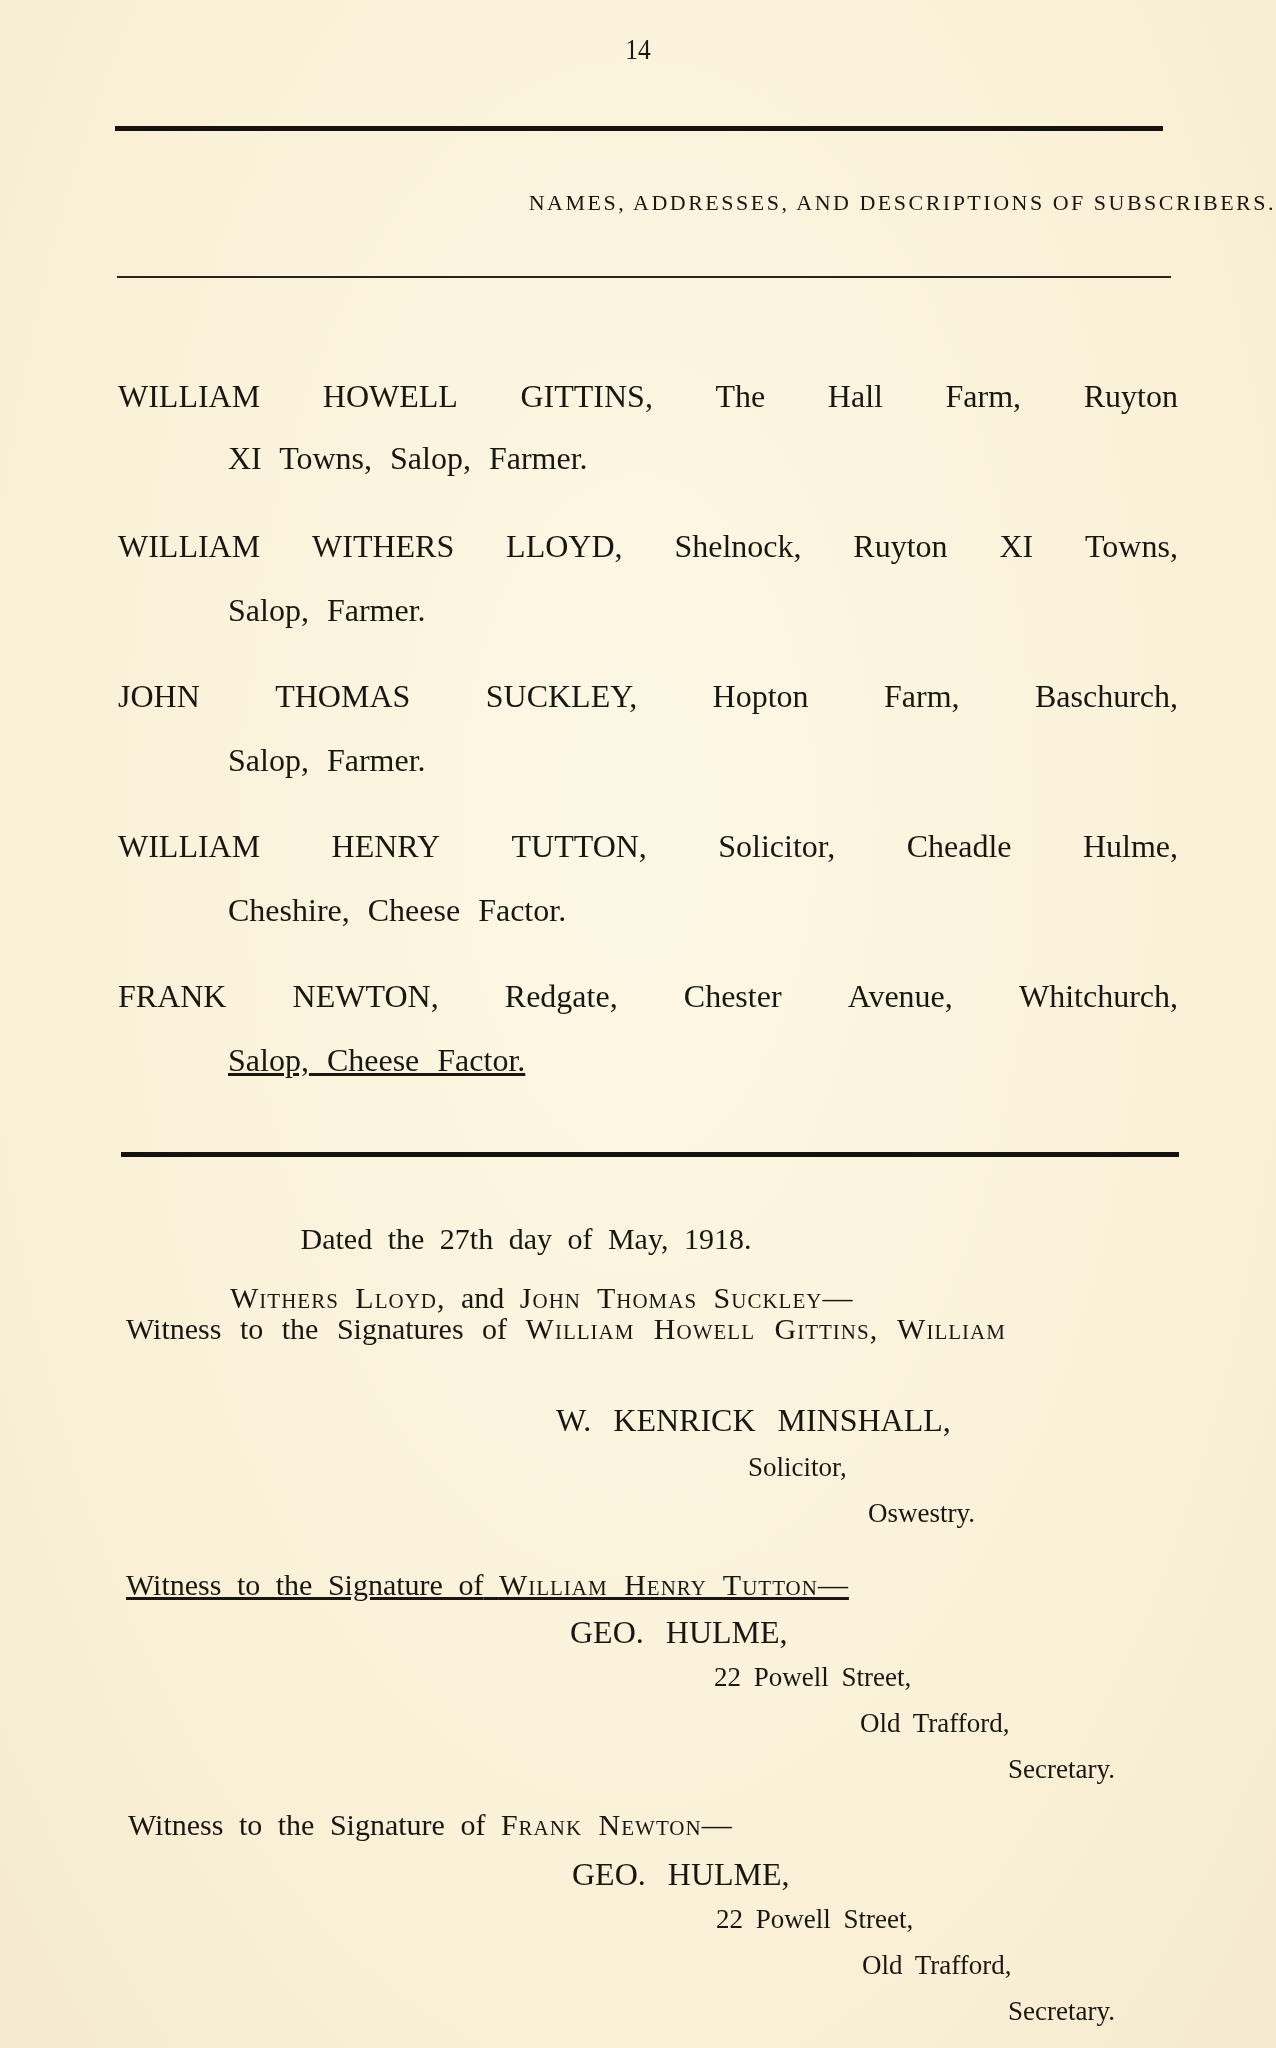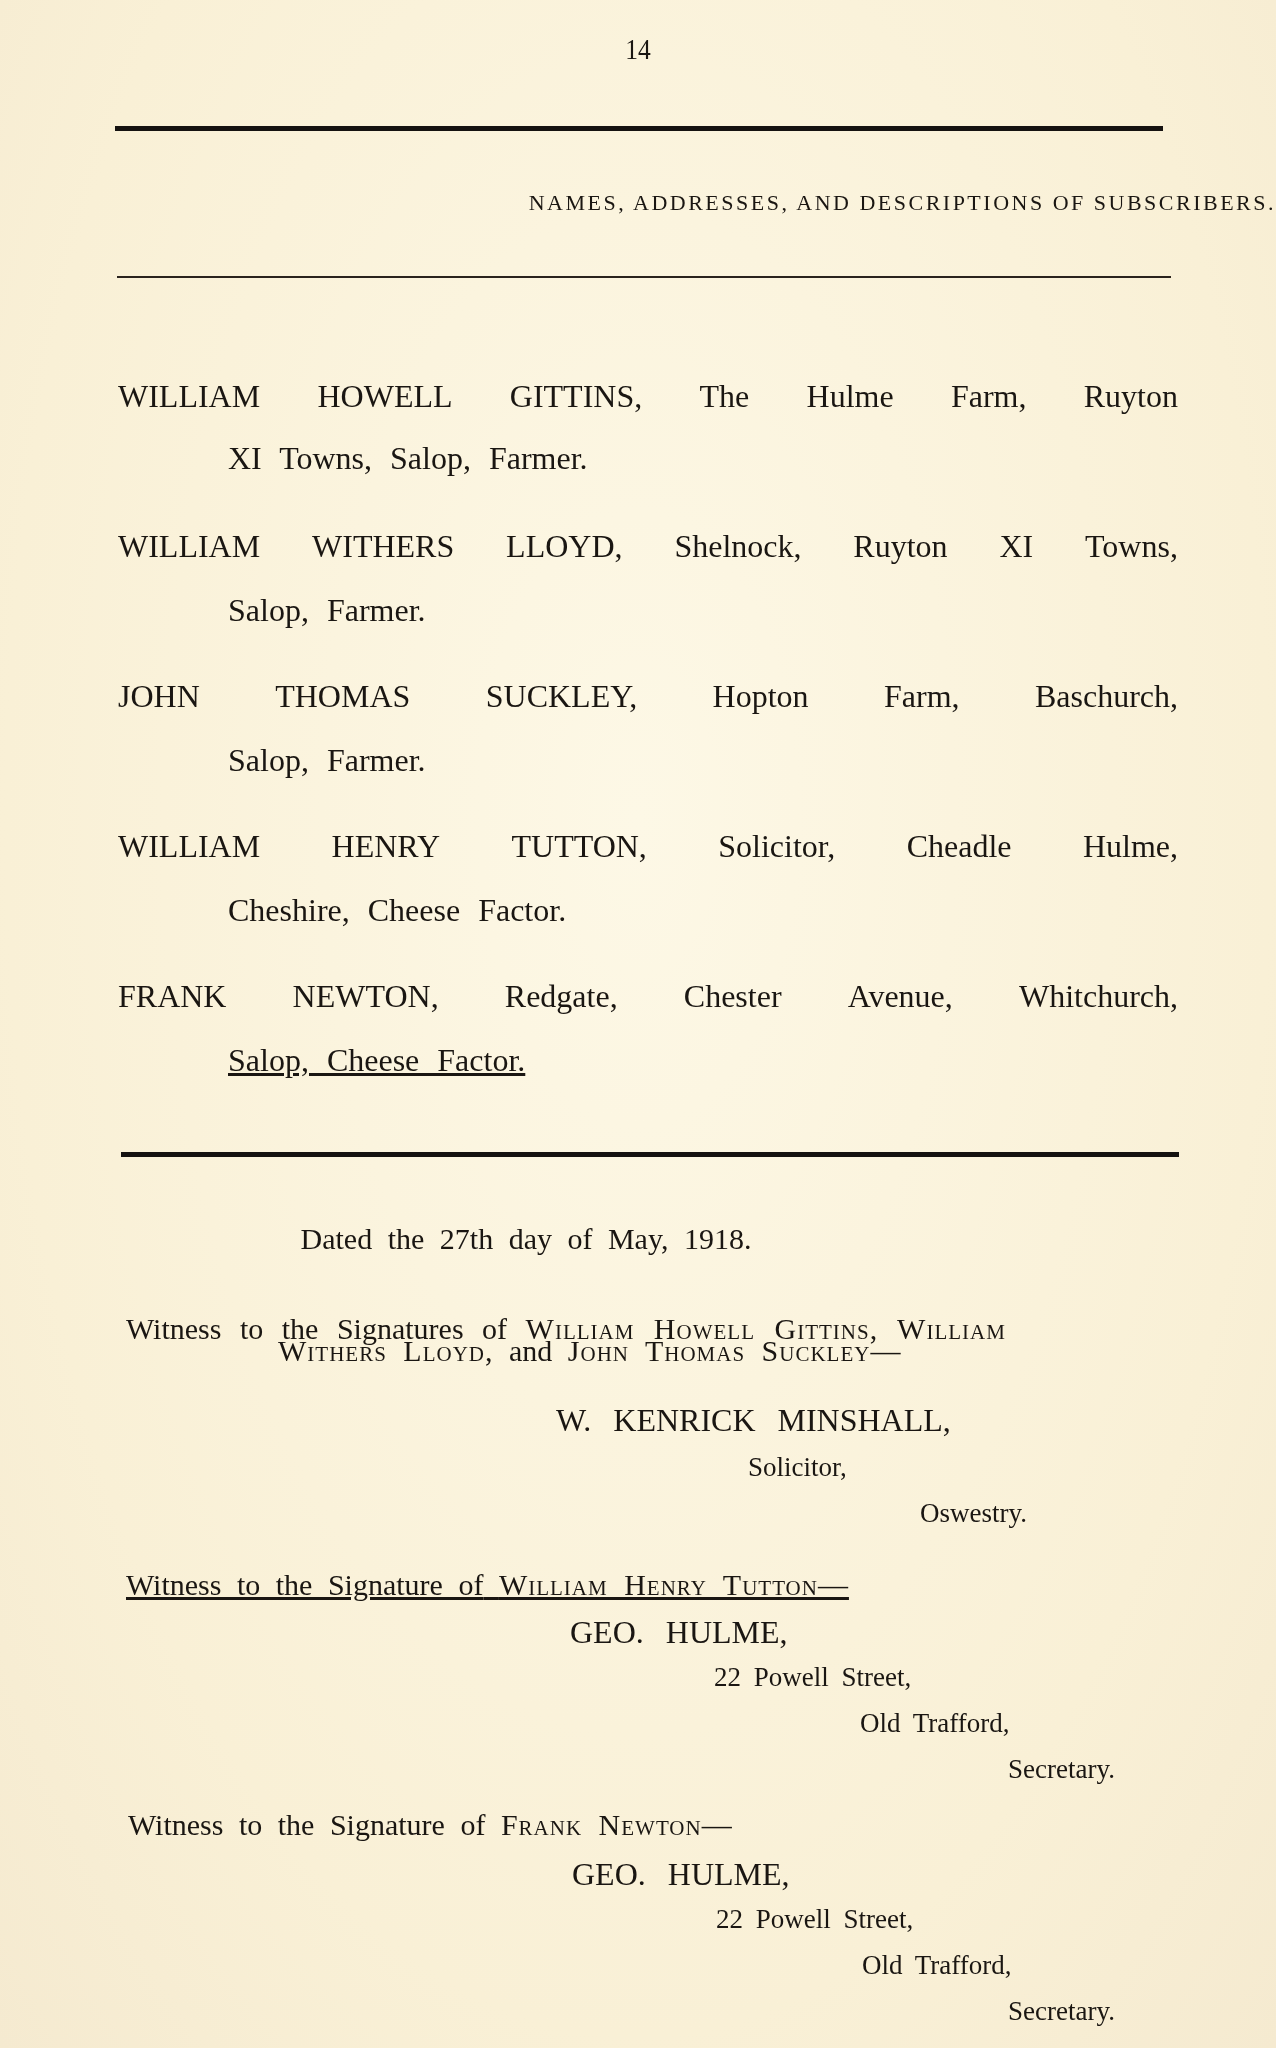--- a/index.html
+++ b/index.html
@@ -83,21 +83,21 @@
 <div class="abs page-number">14</div>
 <div class="abs rule-heavy"></div>
 <div class="abs heading">NAMES, ADDRESSES, AND DESCRIPTIONS OF SUBSCRIBERS.</div>
 <div class="abs rule-thin"></div>
 
 <div class="abs subscriber-line1" style="top:378px;">
   <span>WILLIAM</span>
   <span>HOWELL</span>
   <span>GITTINS,</span>
   <span>The</span>
-  <span>Hulme</span>
+  <span>Hall</span>
   <span>Farm,</span>
   <span>Ruyton</span>
 </div>
 <div class="abs subscriber-line2" style="top:440px;">XI Towns, Salop, Farmer.</div>
 
 <div class="abs subscriber-line1" style="top:528px;">
   <span>WILLIAM</span>
   <span>WITHERS</span>
   <span>LLOYD,</span>
   <span>Shelnock,</span>
@@ -138,28 +138,28 @@
 <div class="abs subscriber-line2" style="top:1042px;text-decoration:underline;">Salop, Cheese Factor.</div>
 
 <div class="abs rule-heavy-2"></div>
 
 <div class="abs dated">Dated the 27th day of May, 1918.</div>
 
 <div class="abs witness" style="left:126px; top:1312px; word-spacing:11px;">
   <span>Witness to the Signatures of</span>
   <span class="sc">William Howell Gittins, William</span>
 </div>
-<div class="abs witness" style="left:230px; top:1334px;margin-left:48px;">
+<div class="abs witness" style="left:230px; top:1281px;">
   <span class="sc">Withers Lloyd,</span>
   <span>and</span>
   <span class="sc">John Thomas Suckley—</span>
 </div>
 <div class="abs sig" style="left:556px; top:1402px;">W. KENRICK MINSHALL,</div>
 <div class="abs sig-detail" style="left:748px; top:1452px;">Solicitor,</div>
-<div class="abs sig-detail" style="left:920px; top:1498px;">Oswestry.</div>
+<div class="abs sig-detail" style="left:868px; top:1498px;">Oswestry.</div>
 
 <div class="abs witness" style="left:126px; top:1568px;text-decoration:underline;">
   <span>Witness to the Signature of</span>
   <span class="sc">William Henry Tutton—</span>
 </div>
 <div class="abs sig" style="left:570px; top:1614px;">GEO. HULME,</div>
 <div class="abs sig-detail" style="left:714px; top:1662px;">22 Powell Street,</div>
 <div class="abs sig-detail" style="left:860px; top:1708px;">Old Trafford,</div>
 <div class="abs sig-detail" style="left:1008px; top:1754px;">Secretary.</div>
 

